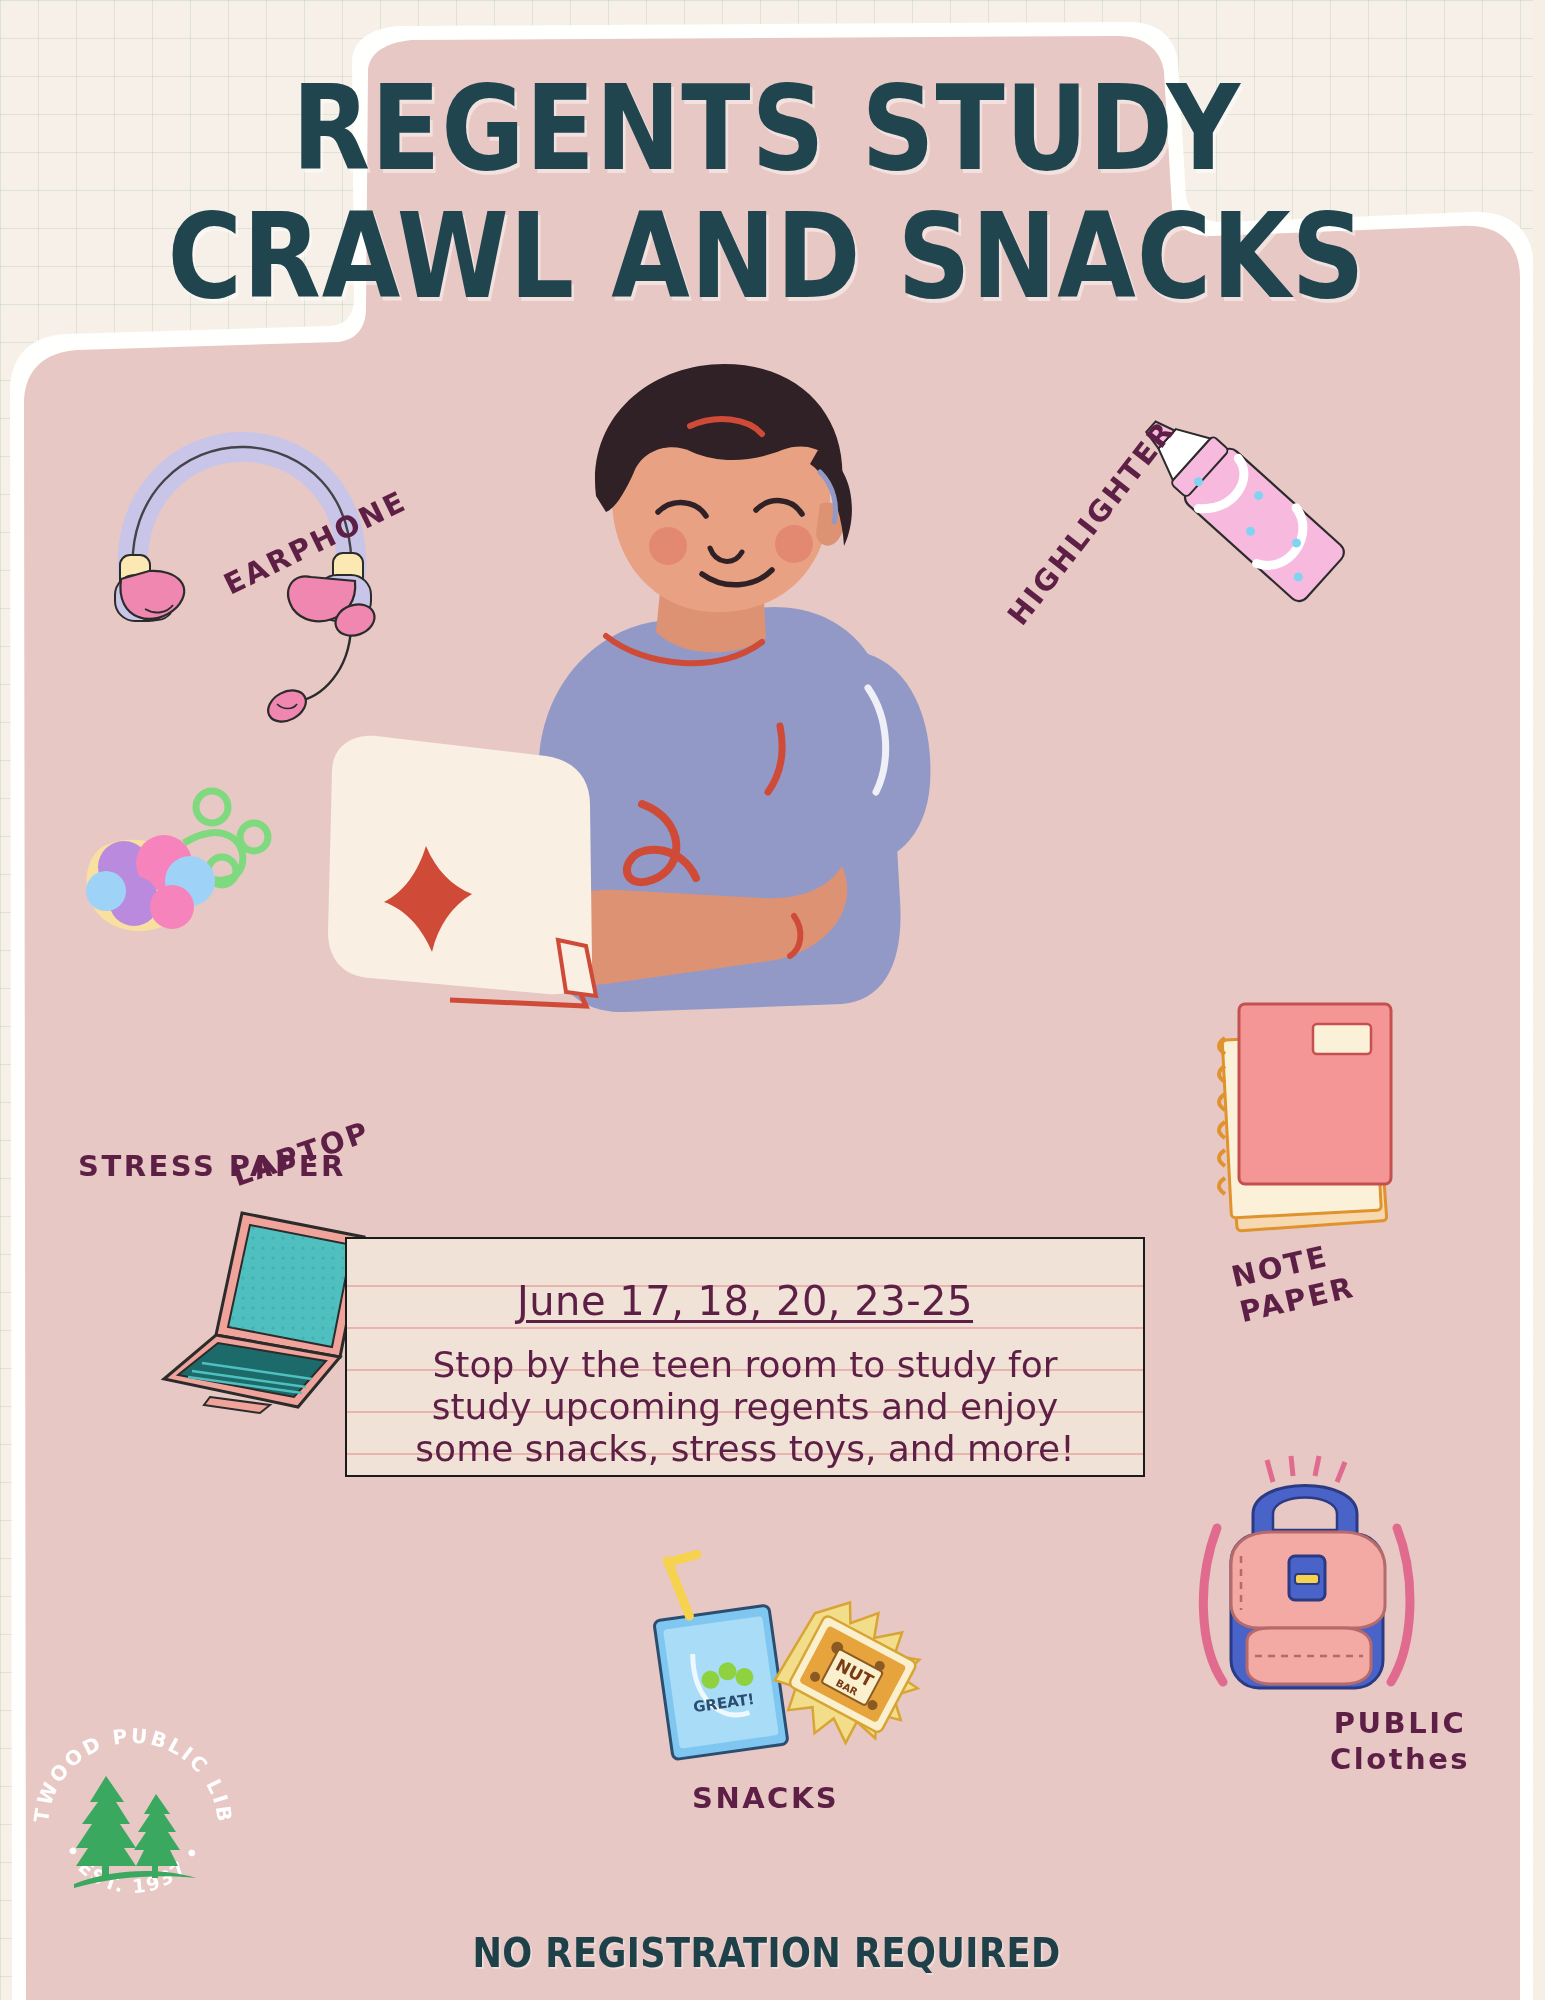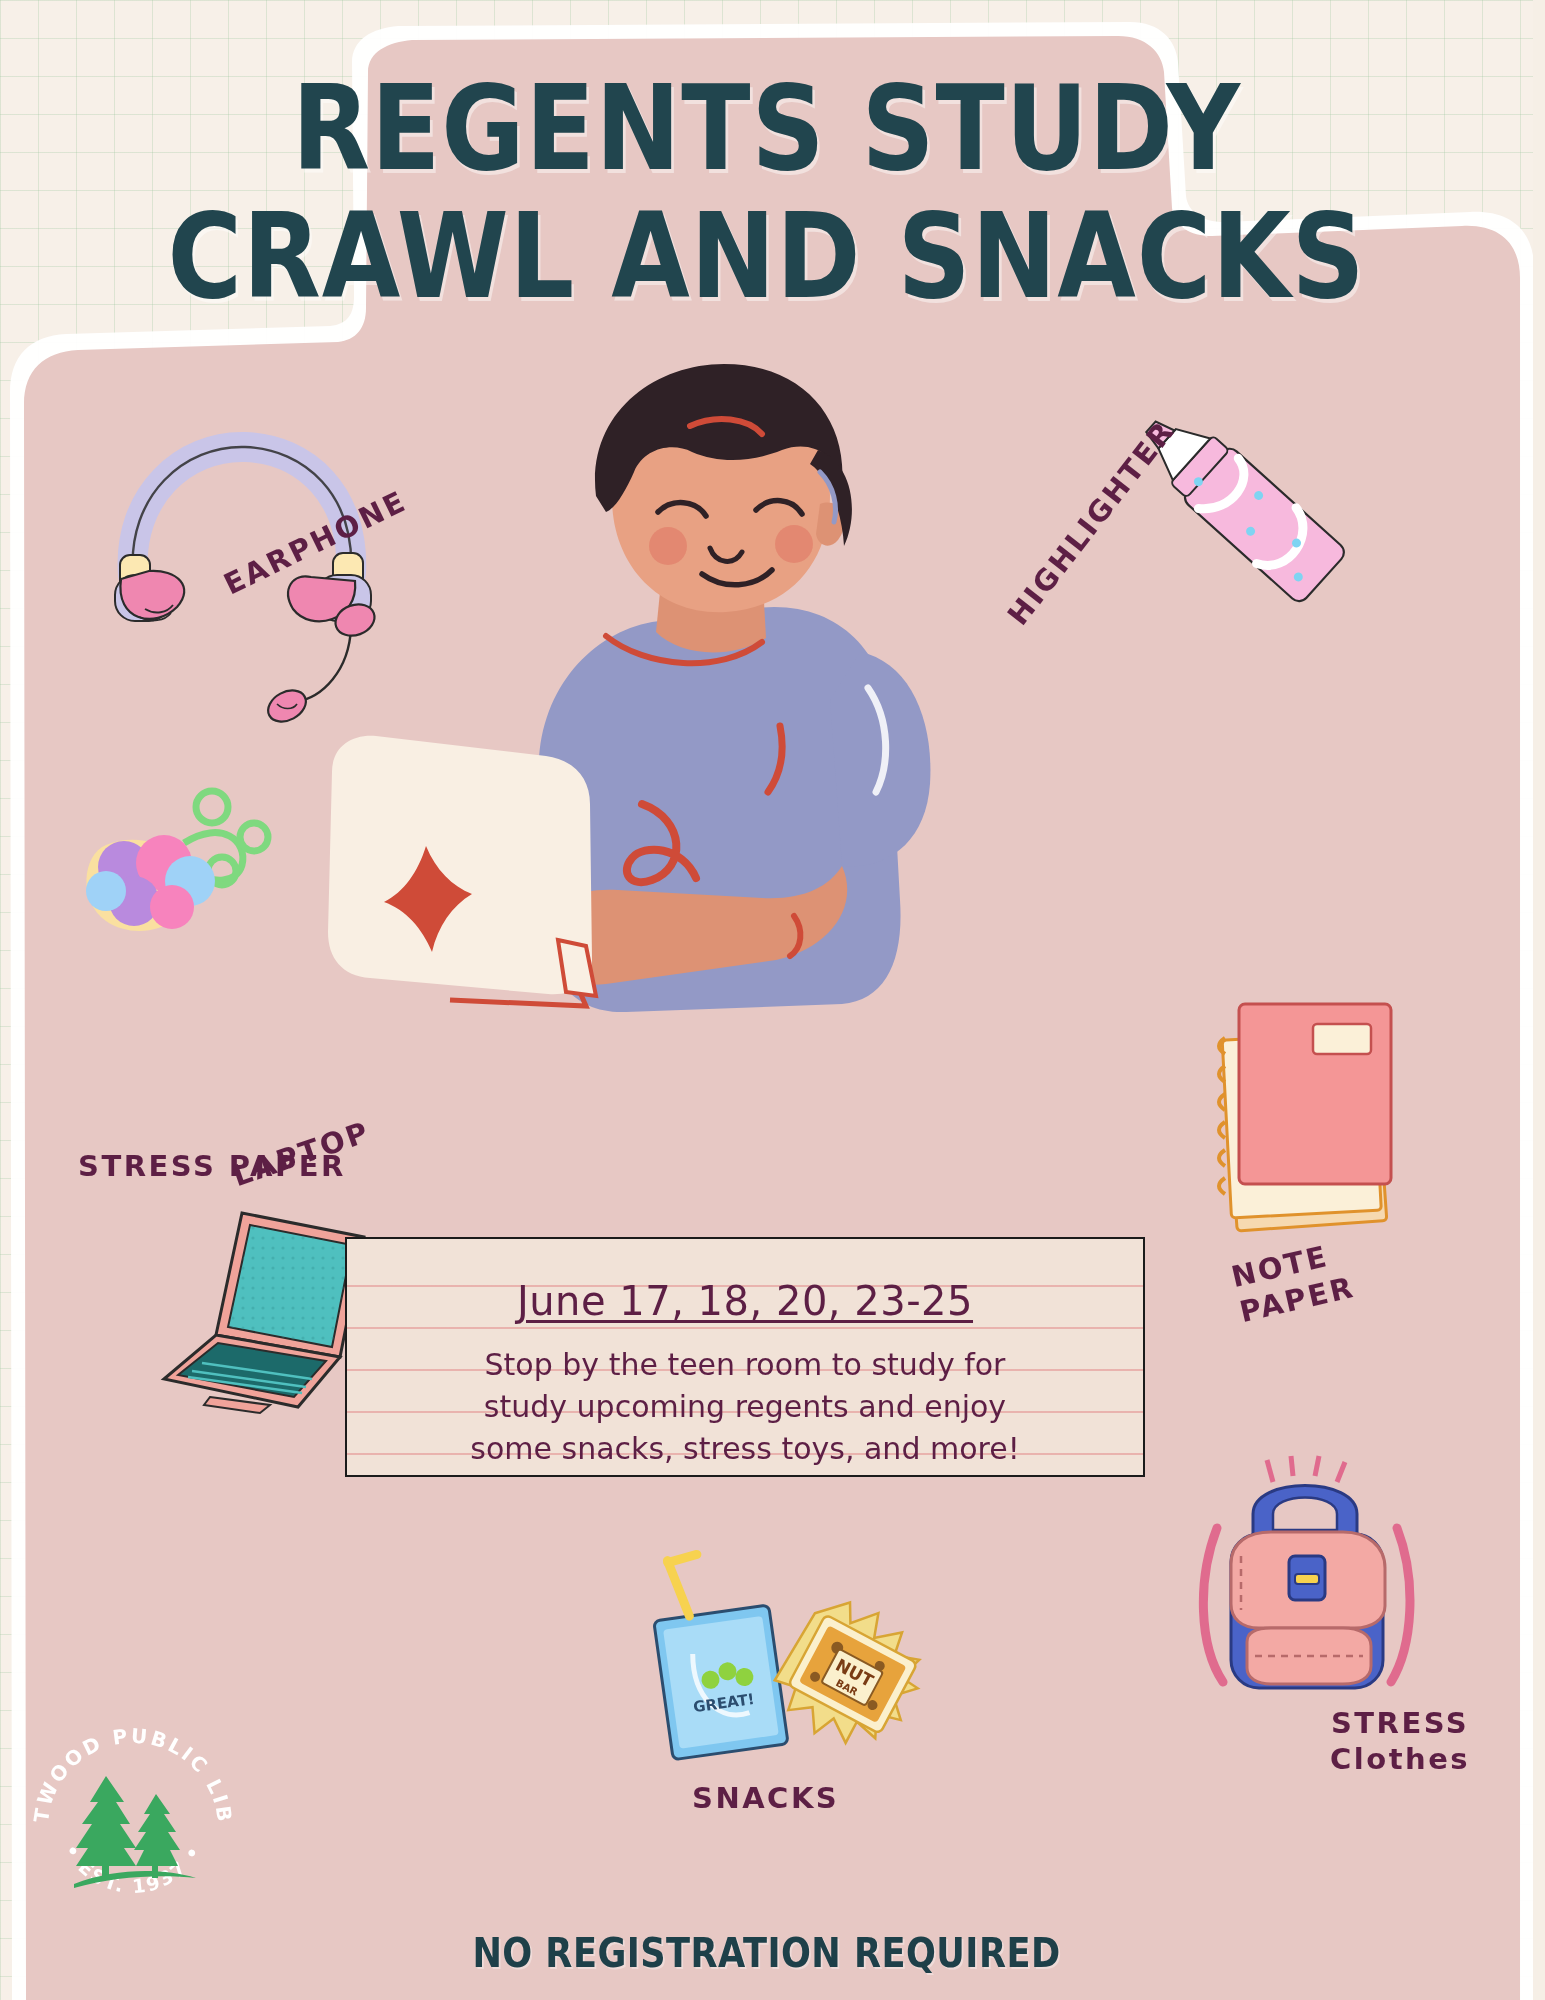--- a/index.html
+++ b/index.html
@@ -91,21 +91,21 @@
     letter-spacing:.5px;
     text-decoration:underline;
     text-underline-offset:5px;
     text-decoration-thickness:3px;
     margin-top:17px;
   }
   #info-body{
     position:absolute;left:22px;right:22px;top:105px;
     text-align:center;
     color:#5d1f45;
-    font-size:30px;
+    font-size:36px;
     line-height:42px;
   }
 
   
   #library-badge{
     position:absolute;left:28px;top:1718px;
     width:210px;height:210px;
   }
   #library-badge svg{display:block;}
 
@@ -307,21 +307,21 @@
       <path d="M46 96 L46 150" stroke="#b76a6a" stroke-width="2.5" stroke-dasharray="7 6"></path>
       <g stroke="#e06b8e" stroke-width="5" fill="none">
         <path d="M78 22 L72 0"></path>
           <path d="M98 16 L96 -4"></path>
         <path d="M120 16 L124 -4"></path>
           <path d="M142 22 L150 2"></path>
       </g>
     </svg>
   </div>
   <div class="item-label lbl-comfy">
-    <span>STRESS</span><br>
+    <span>PUBLIC</span><br>
     <span>Clothes</span>
   </div>
 
   <div class="ill" style="left:390px;top:400px;width:680px;height:860px;z-index:3;">
     <svg width="680" height="860" viewBox="0 0 680 860">
 
       <path d="M150 390 C140 300, 196 234, 262 222 L368 208 C442 200, 494 246, 500 320
                L510 500 C514 560, 496 600, 452 604 L236 612 C182 614, 156 576, 152 520 Z" fill="#9399c6"></path>
 
       <path d="M470 252 C520 262, 544 320, 540 384 C536 440, 500 470, 452 466 L440 300 Z" fill="#9399c6"></path>

